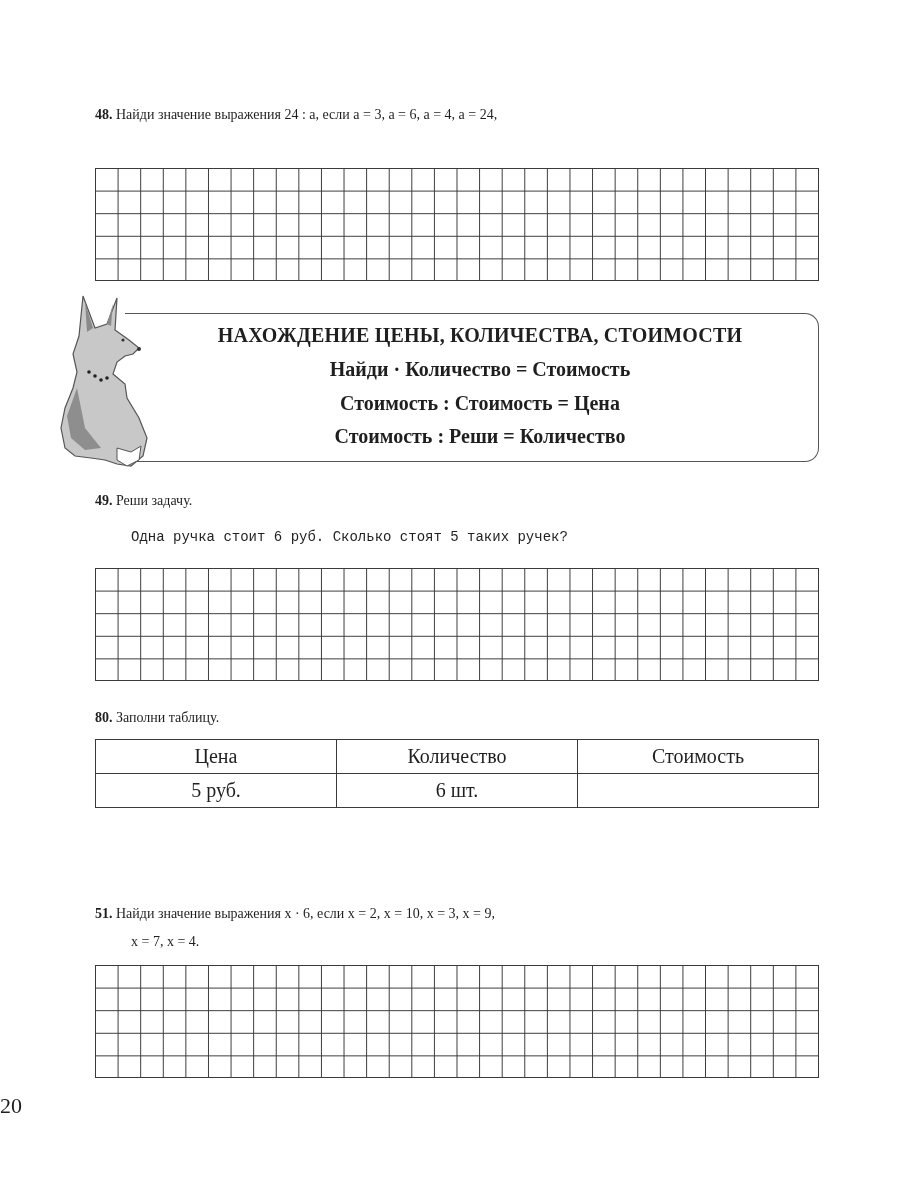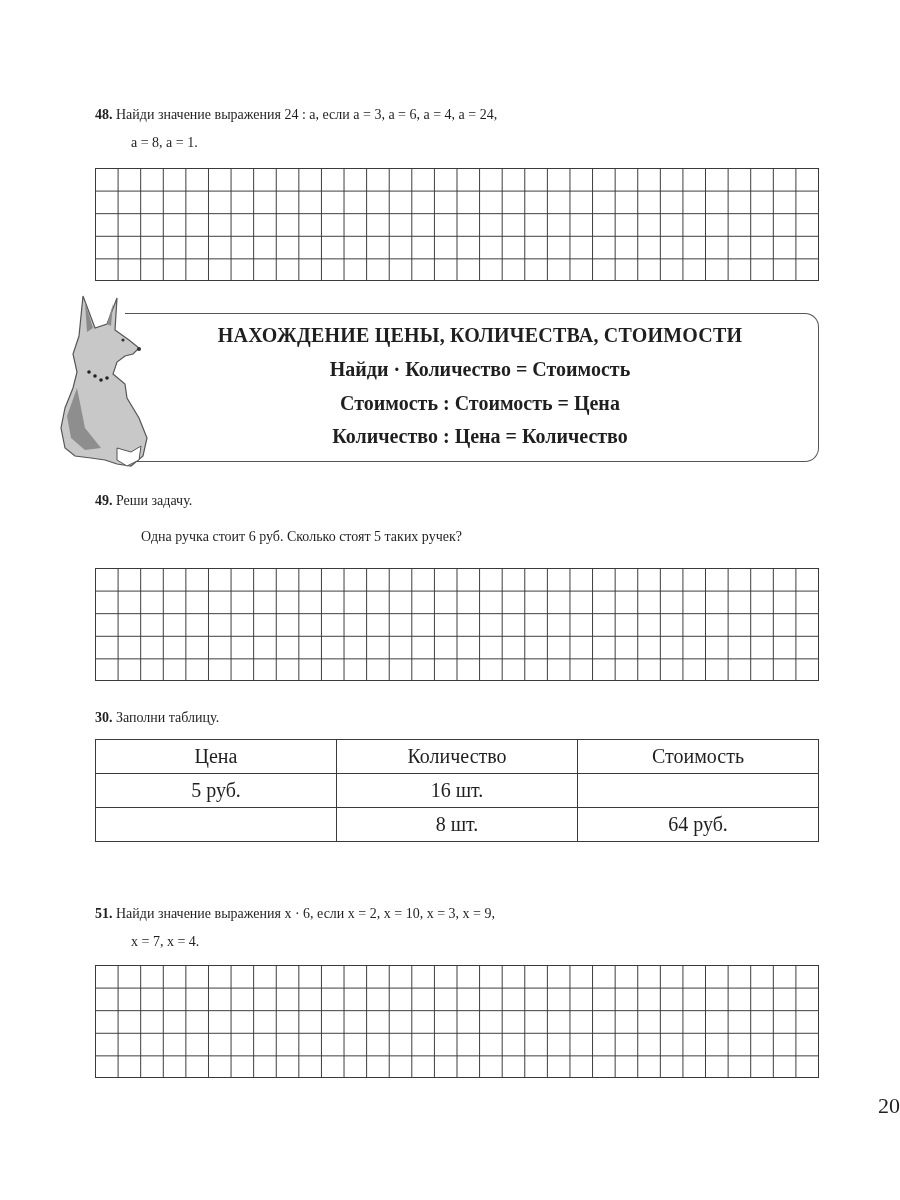--- a/index.html
+++ b/index.html
@@ -17,78 +17,72 @@
     .rule-box { position: absolute; left: 125px; top: 313px; width: 694px; height: 149px;
                 border: 1.8px solid #555; border-left: none; border-radius: 0 14px 14px 0; box-sizing: border-box; }
     .rule-title { position: absolute; left: 130px; width: 700px; top: 324px; text-align: center;
                   font-size: 20px; font-weight: bold; letter-spacing: 0.2px; }
     .rule-line { position: absolute; left: 130px; width: 700px; text-align: center;
                  font-size: 20px; font-weight: bold; }
     .fox { position: absolute; left: 55px; top: 288px; width: 95px; height: 185px; }
     table.fill { position: absolute; left: 95px; top: 739px; width: 724px; border-collapse: collapse;
                  font-size: 20px; border-radius: 21px; }
     table.fill td { border: 1.5px solid #3a3a3a; height: 33px; text-align: center; width: 33.33%; padding: 0; }
-    .page-num { position: absolute; top: 1093px; left: 0; width: 900px; text-align: right; font-size: 22px; }
+    .page-num { position: absolute; top: 1093px; left: 0; width: 900px; text-align: left; font-size: 22px; }
   </style>
 </head>
 <body>
 
 <div class="task" style="top:101px;">
   <span class="num">48.</span>
   <span>Найди значение выражения 24 : a, если a = 3, a = 6, a = 4, a = 24,</span>
-  <span class="cont">a = 8, a = 1.</span>
 </div>
 <div class="grid" style="top:168px;"></div>
 
 <div class="rule-box"></div>
 <svg class="fox" viewBox="0 0 95 185">
   <path d="M28 8 L40 40 L52 36 L62 10 L60 42 L74 52 L84 60 L78 66 L70 68 L62 74 L58 86 L70 96 L72 110 L84 130 L92 150 L88 168 L76 178 L62 176 L50 172 L36 170 L20 168 L10 160 L6 140 L10 120 L18 100 L22 84 L18 66 L24 48 Z" fill="#c8c8c8" stroke="#555" stroke-width="1.2"></path>
   <path d="M30 14 L38 40 L32 44 Z" fill="#8a8a8a"></path>
   <path d="M58 16 L56 38 L52 36 Z" fill="#8a8a8a"></path>
   <path d="M22 100 L30 140 L46 160 L30 162 L16 150 L12 128 Z" fill="#8e8e8e"></path>
   <path d="M62 160 L76 164 L86 158 L84 172 L72 178 L62 172 Z" fill="#ffffff" stroke="#555" stroke-width="1"></path>
   <circle cx="68" cy="52" r="1.6" fill="#333"></circle>
   <circle cx="84" cy="61" r="2" fill="#333"></circle>
   <circle cx="34" cy="84" r="1.8" fill="#222"></circle>
     <circle cx="40" cy="88" r="1.8" fill="#222"></circle>
   <circle cx="46" cy="92" r="1.8" fill="#222"></circle>
     <circle cx="52" cy="90" r="1.8" fill="#222"></circle>
 </svg>
 <div class="rule-title">НАХОЖДЕНИЕ ЦЕНЫ, КОЛИЧЕСТВА, СТОИМОСТИ</div>
 <div class="rule-line" style="top:358px;">Найди · Количество = Стоимость</div>
 <div class="rule-line" style="top:392px;">Стоимость : Стоимость = Цена</div>
-<div class="rule-line" style="top:425px;">Количество : Цена = Количество</div>
+<div class="rule-line" style="top:425px;">Стоимость : Реши = Количество</div>
 
 <div class="task" style="top:487px;">
   <span class="num">49.</span>
   <span>Реши задачу.</span>
 </div>
-<div class="task" style="top:523px; left:141px;">Одна ручка стоит 6 руб. Сколько стоят 5 таких ручек?</div>
+<div class="task" style="top:523px; left:131px;font-family:Liberation Mono, monospace;">Одна ручка стоит 6 руб. Сколько стоят 5 таких ручек?</div>
 <div class="grid" style="top:568px;"></div>
 
 <div class="task" style="top:704px;">
-  <span class="num">30.</span>
+  <span class="num">80.</span>
   <span>Заполни таблицу.</span>
 </div>
 <table class="fill">
   <tbody>
       <tr>
     <td>Цена</td>
     <td>Количество</td>
     <td>Стоимость</td>
   </tr>
   <tr>
     <td>5 руб.</td>
-    <td>16 шт.</td>
+    <td>6 шт.</td>
     <td></td>
-  </tr>
-  <tr>
-    <td></td>
-    <td>8 шт.</td>
-    <td>64 руб.</td>
   </tr>
 </tbody>
   </table>
 
 <div class="task" style="top:900px;">
   <span class="num">51.</span>
   <span>Найди значение выражения x · 6, если x = 2, x = 10, x = 3, x = 9,</span>
   <span class="cont">x = 7, x = 4.</span>
 </div>
 <div class="grid" style="top:965px;"></div>

